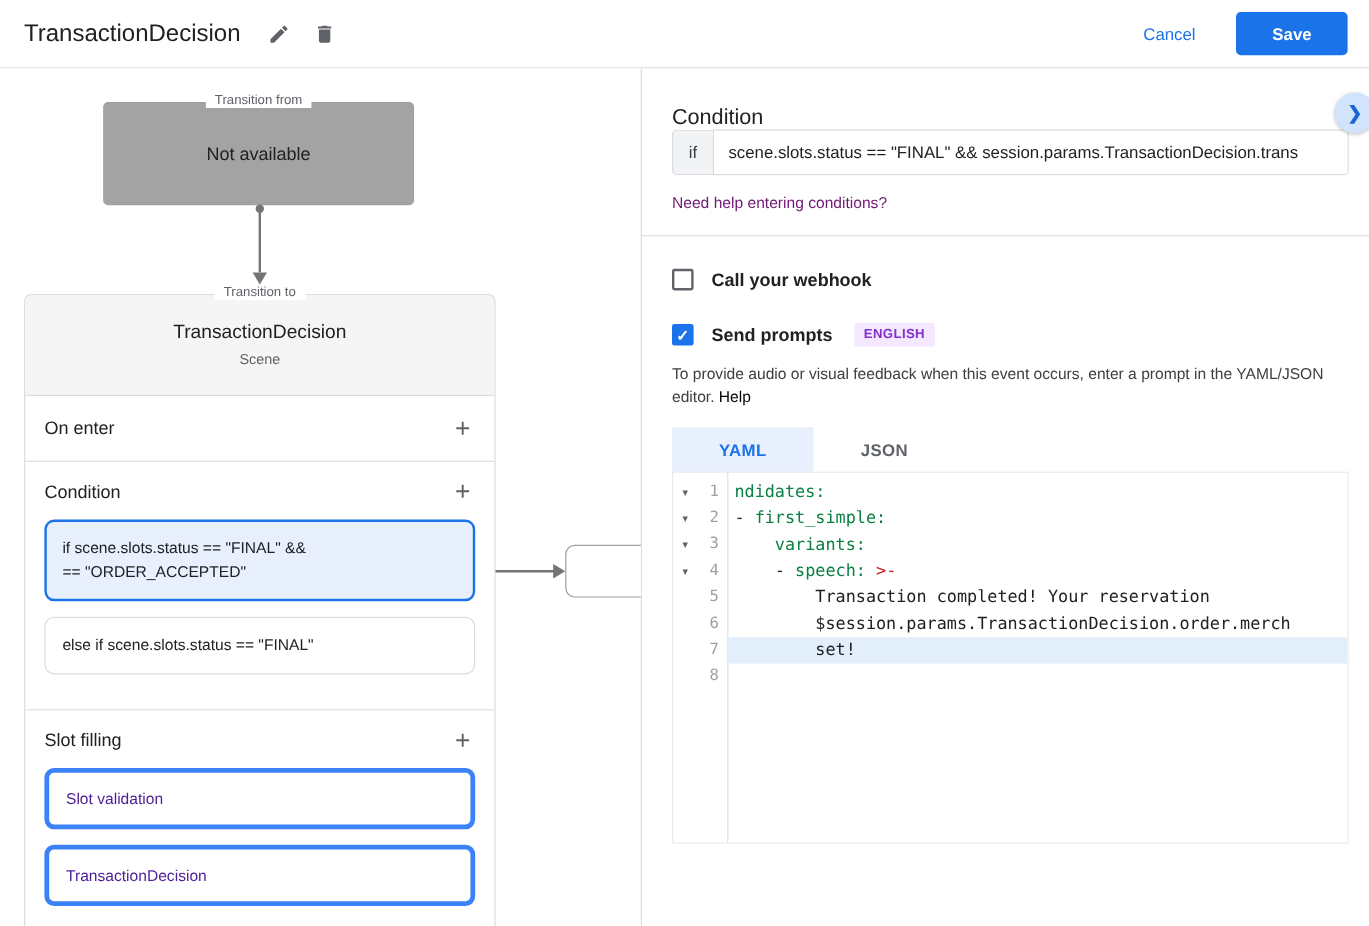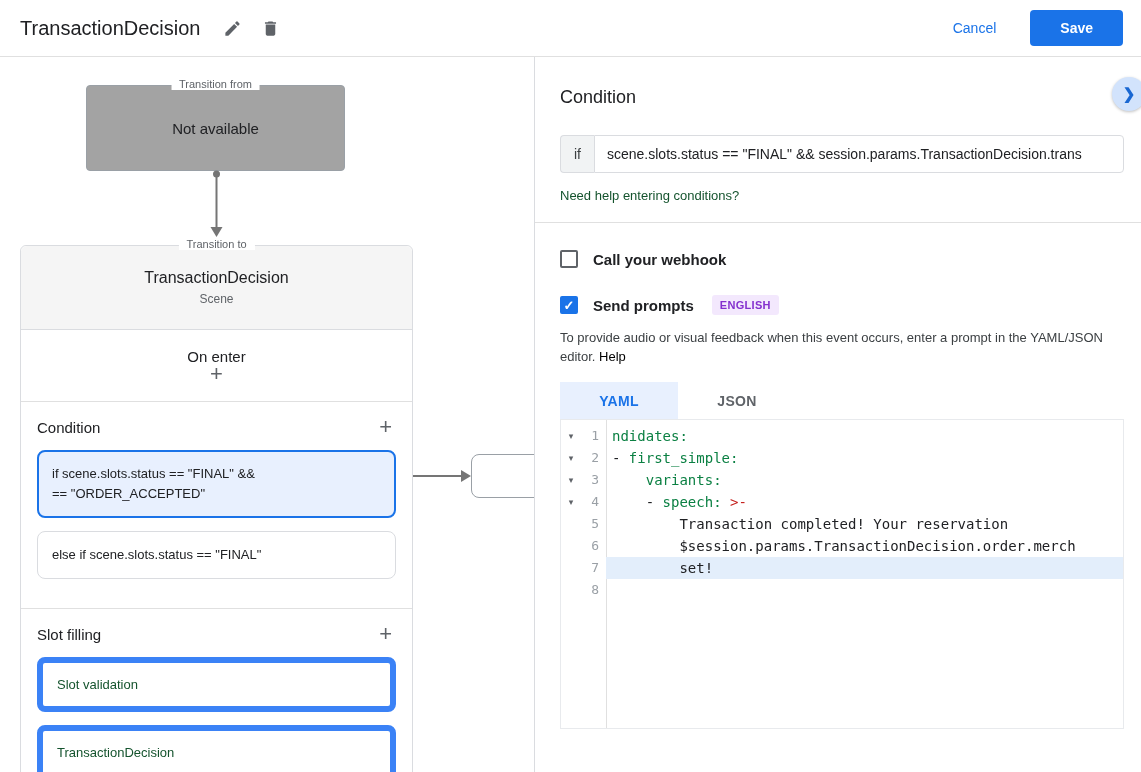--- a/index.html
+++ b/index.html
@@ -63,67 +63,67 @@
     border: 1px solid #dadce0; border-radius: 6px; background: #fff;
   }
   .scene-card-header {
     background: #f5f5f5; border-bottom: 1px solid #dadce0;
     border-radius: 6px 6px 0 0; height: 84px;
     display: flex; flex-direction: column; align-items: center; justify-content: center;
   }
   .scene-title { font-size: 16px; color: #202124; }
   .scene-subtitle { font-size: 12px; color: #5f6368; margin-top: 5px; }
 
-  .on-enter-row { padding: 18px 16px; display: flex; align-items: center; justify-content: space-between; flex-direction: column; }
+  .on-enter-row { padding: 18px 16px; display: flex; align-items: center; justify-content: space-between; }
   .section-label { font-size: 15px; color: #202124; }
   .plus-btn {
     background: none; border: none; font-size: 22px; color: #5f6368;
     cursor: pointer; line-height: 18px; padding: 0 4px; font-family: inherit; font-weight: 300;
   }
   .card-hr { border: none; border-top: 1px solid #e0e0e0; margin: 0; }
   .card-section { padding: 16px; }
   .section-head { display: flex; align-items: center; justify-content: space-between; margin-bottom: 14px; }
 
   .cond-card {
     border: 1px solid #dadce0; border-radius: 8px; background: #fff;
     padding: 13px 14px; font-size: 13px; line-height: 20px; color: #202124;
     margin-bottom: 13px; cursor: pointer;
   }
   .cond-card.selected { border: 2px solid #1a73e8; background: #e8f0fe; padding: 12px 13px; }
   .slot-card {
-    border: 6px solid #3b82f6; border-radius: 8px; background: #fff;
-    padding: 14px; font-size: 13px; color: #14532d; margin-bottom: 13px; cursor: pointer;
+    border: 4px solid #3b82f6; border-radius: 8px; background: #fff;
+    padding: 14px; font-size: 13px; color: #4c1d95; margin-bottom: 13px; cursor: pointer;
   }
 
   .stub-box {
     position: absolute; left: 471px; top: 397px; width: 80px; height: 44px;
     border: 1px solid #9aa0a6; border-radius: 8px; background: #fff;
   }
 
   
   .panel-title { font-size: 18px; font-weight: normal; margin: 0; color: #202124; }
   .expand-fab {
     position: absolute; top: 20px; right: -5px; width: 34px; height: 34px;
     border-radius: 50%; background: #d2e3fc; border: none; color: #1967d2;
     font-size: 15px; font-weight: bold; display: flex; align-items: center; justify-content: center;
     cursor: pointer; box-shadow: 0 1px 3px rgba(0,0,0,.25); padding-bottom: 2px;
   }
 
-  .cond-row { display: flex; margin-top: 27px; height: 38px; }
+  .cond-row { display: flex; height: 38px; }
   .if-chip {
     width: 34px; background: #f1f3f4; border: 1px solid #dadce0; border-right: none;
     border-radius: 4px 0 0 4px; display: flex; align-items: center; justify-content: center;
     font-size: 14px; color: #3c4043;
   }
   .cond-input {
     flex: 1; border: 1px solid #dadce0; border-radius: 0 4px 4px 0;
     font-size: 14px; color: #202124; padding: 0 12px; font-family: inherit;
     outline: none; min-width: 0;
   }
-  .help-link { display: inline-block; margin-top: 15px; color: #14532d; font-size: 13px; text-decoration: none; cursor: pointer; }
+  .help-link { display: inline-block; margin-top: 15px; color: #701a75; font-size: 13px; text-decoration: none; cursor: pointer; }
   .panel-divider { border: none; border-top: 1px solid #e0e0e0; margin: 18px -17px 0 -25px; }
   .when-title { font-size: 16px; font-weight: bold; color: #202124; margin: 30px 0 0 0; }
 
   .check-row { display: flex; align-items: center; margin-top: 27px; }
   .checkbox {
     width: 18px; height: 18px; border: 2px solid #5f6368; border-radius: 2px;
     background: #fff; cursor: pointer; flex: none;
     display: flex; align-items: center; justify-content: center;
   }
   .checkbox.checked { background: #1a73e8; border-color: #1a73e8; color: #fff; font-size: 13px; font-weight: bold; }

